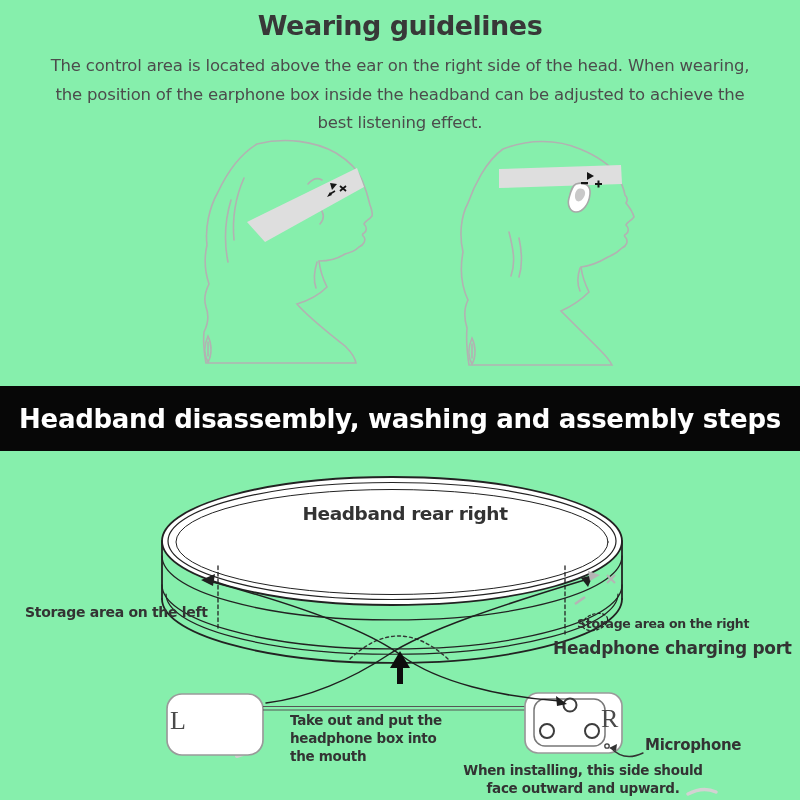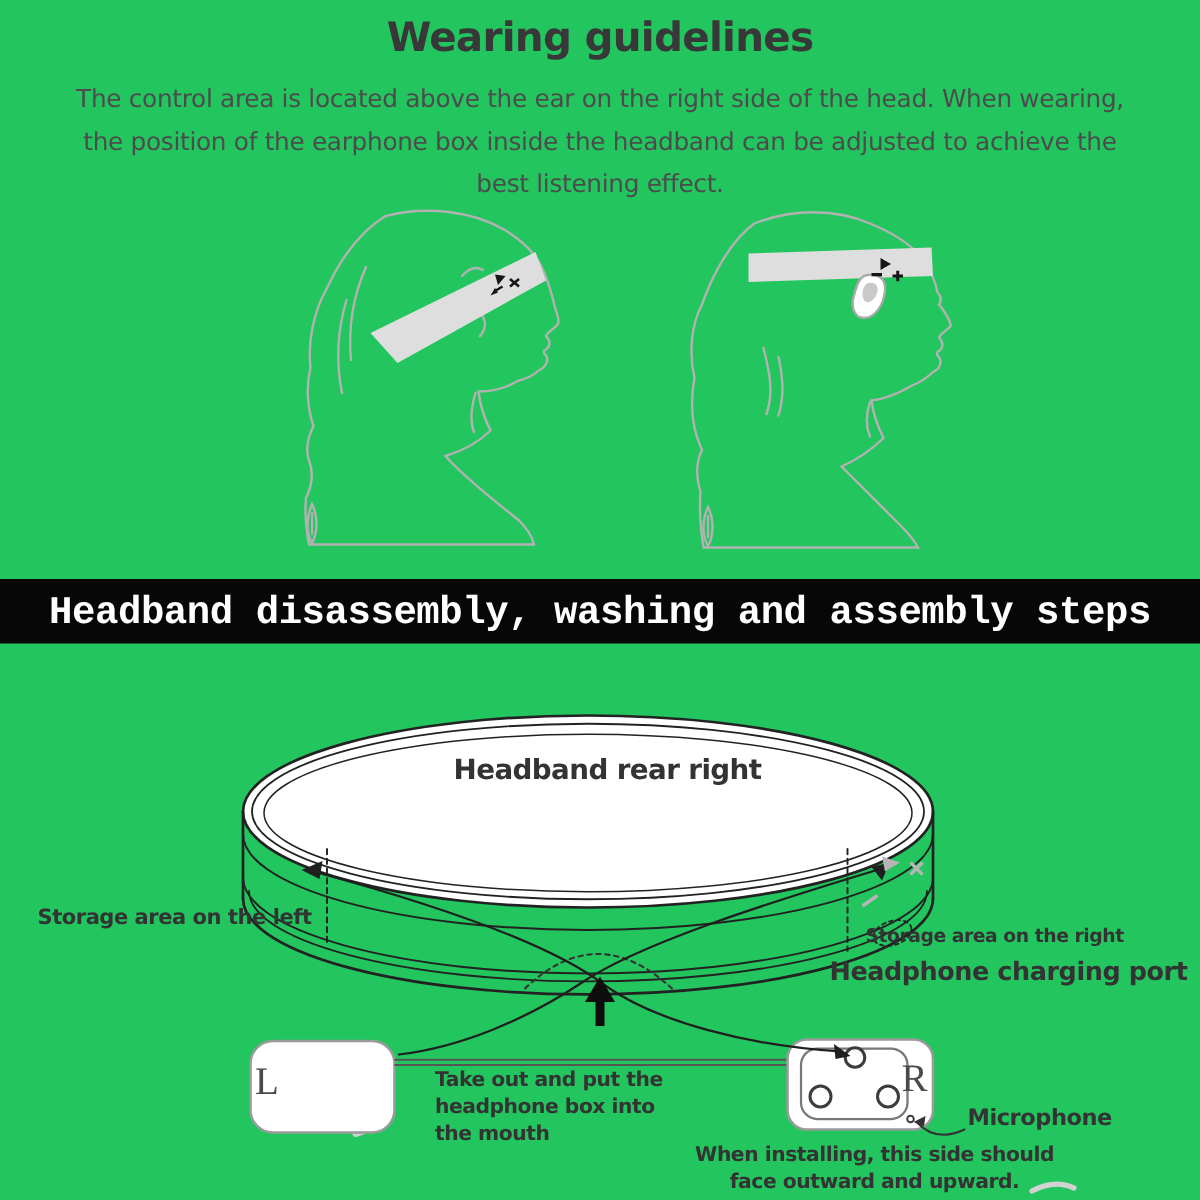--- a/index.html
+++ b/index.html
@@ -1,24 +1,24 @@
 <!DOCTYPE html>
 <html><head>
 <meta charset="utf-8">
 <style>
   html,body{margin:0;padding:0;background:#ffffff;}
-  .page{position:relative;width:800px;height:800px;background:#22c55e;overflow:hidden;
+  .page{position:relative;width:800px;height:800px;background:#86efac;overflow:hidden;
         font-family:"DejaVu Sans",sans-serif;}
   .abs{position:absolute;}
   .title{top:10px;left:0;width:800px;text-align:center;font-size:27px;font-weight:bold;
          color:#383838;letter-spacing:-0.5px;}
   .desc{top:52px;left:10px;width:780px;text-align:center;font-size:16.5px;color:#4c4c4c;
         line-height:1.74;white-space:pre-line;letter-spacing:-0.2px;}
-  .banner{top:386px;left:0;width:800px;height:43px;background:#070707;display:flex;
-          align-items:center;justify-content:center;font-family:Liberation Mono, monospace;}
+  .banner{top:386px;left:0;width:800px;height:65px;background:#070707;display:flex;
+          align-items:center;justify-content:center;}
   .banner span{color:#ffffff;font-size:26px;font-weight:bold;letter-spacing:-0.3px;}
   .dlabel{color:#333333;font-weight:bold;white-space:pre-line;}
   .diagram-title{top:503px;left:405px;transform:translateX(-50%);font-size:18.5px;
                  letter-spacing:-0.4px;}
   .storage-left{top:568px;left:25px;font-size:14px;letter-spacing:-0.3px;margin-top:36px;}
   .storage-right{top:616px;left:577px;font-size:12.5px;letter-spacing:-0.3px;}
   .charging-port{top:638px;left:553px;font-size:17px;letter-spacing:-0.3px;}
   .take-out{top:712px;left:400px;transform:translateX(-50%);width:220px;
             font-size:13.5px;line-height:1.32;letter-spacing:-0.3px;}
   .microphone{top:736px;left:645px;font-size:15px;letter-spacing:-0.3px;}

